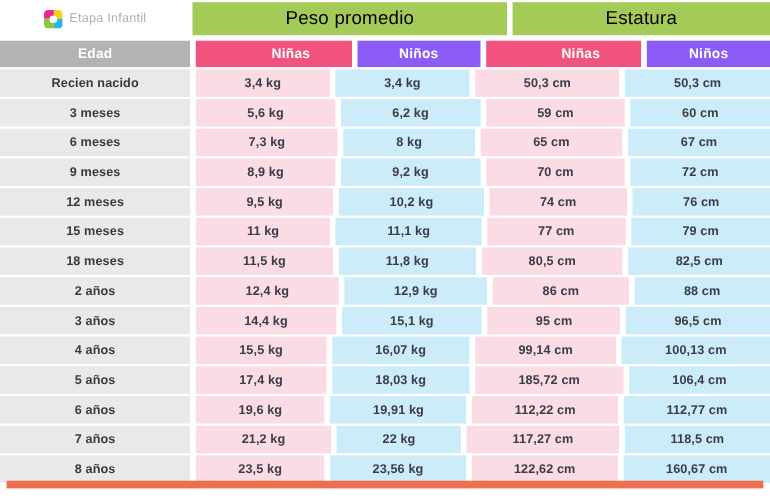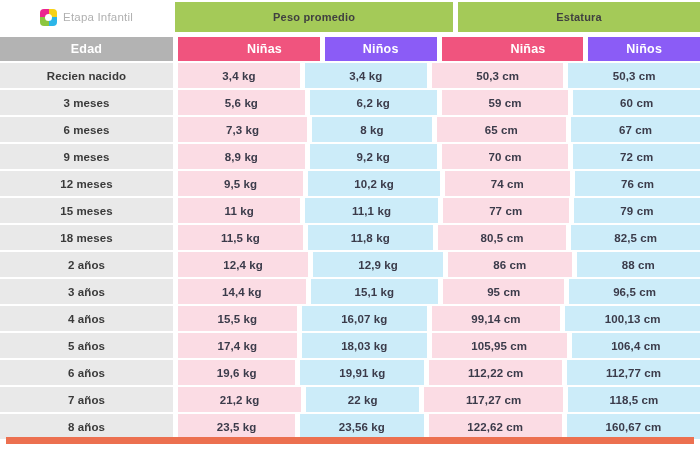--- a/index.html
+++ b/index.html
@@ -71,23 +71,23 @@
     color: #b0b0b0;
     letter-spacing: 0.2px;
     white-space: nowrap;
   }
 
   .group-spacer { flex: 0 0 2px; }
 
   .group-cell {
     flex: 1 1 auto;
     background: #a4ca58;
-    color: #404040;
-    font-size: 11px;
-    font-weight: bold;
+    color: #000000;
+    font-size: 17px;
+    font-weight: normal;
     display: flex;
     align-items: center;
     justify-content: center;
     letter-spacing: 0.2px;
   }
   .group-gap { flex: 0 0 5px; background: #ffffff; }
 
   
   .sub-header-row {
     position: absolute;
@@ -294,21 +294,21 @@
         <div class="cell-gap"></div>
         <div class="cell boy">100,13 cm</div>
       </div>
       <div class="data-row">
         <div class="cell age">5 años</div>
         <div class="cell-gap"></div>
         <div class="cell girl">17,4 kg</div>
         <div class="cell-gap"></div>
         <div class="cell boy">18,03 kg</div>
         <div class="cell-gap"></div>
-        <div class="cell girl">105,95 cm</div>
+        <div class="cell girl">185,72 cm</div>
         <div class="cell-gap"></div>
         <div class="cell boy">106,4 cm</div>
       </div>
       <div class="data-row">
         <div class="cell age">6 años</div>
         <div class="cell-gap"></div>
         <div class="cell girl">19,6 kg</div>
         <div class="cell-gap"></div>
         <div class="cell boy">19,91 kg</div>
         <div class="cell-gap"></div>

